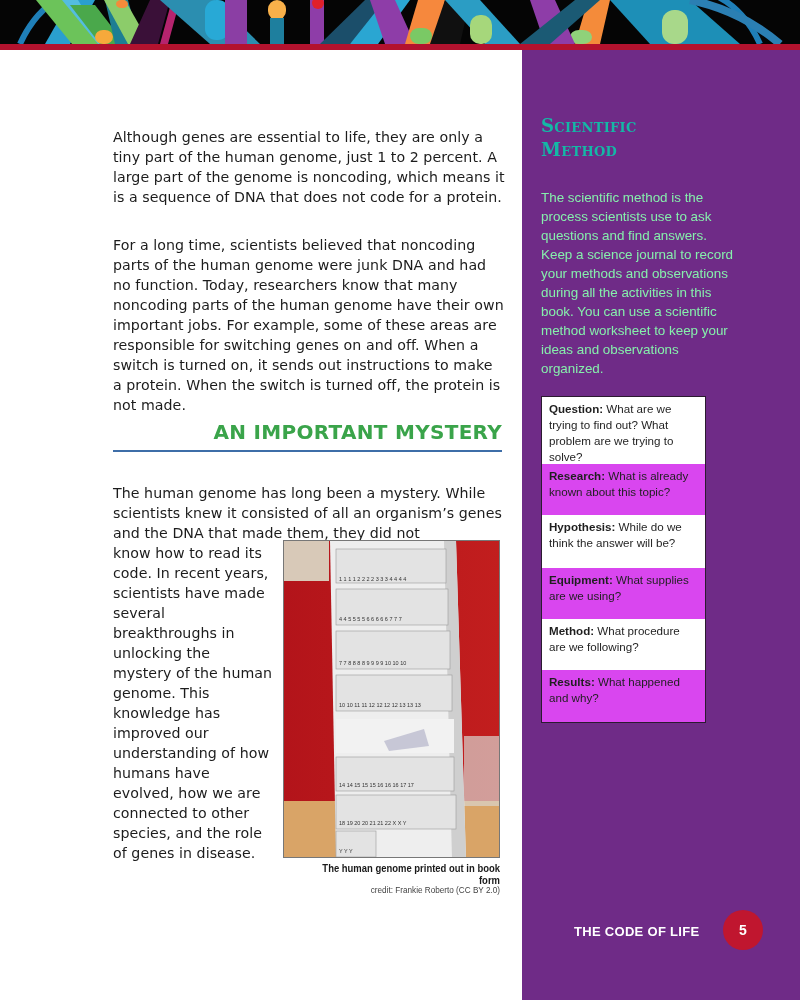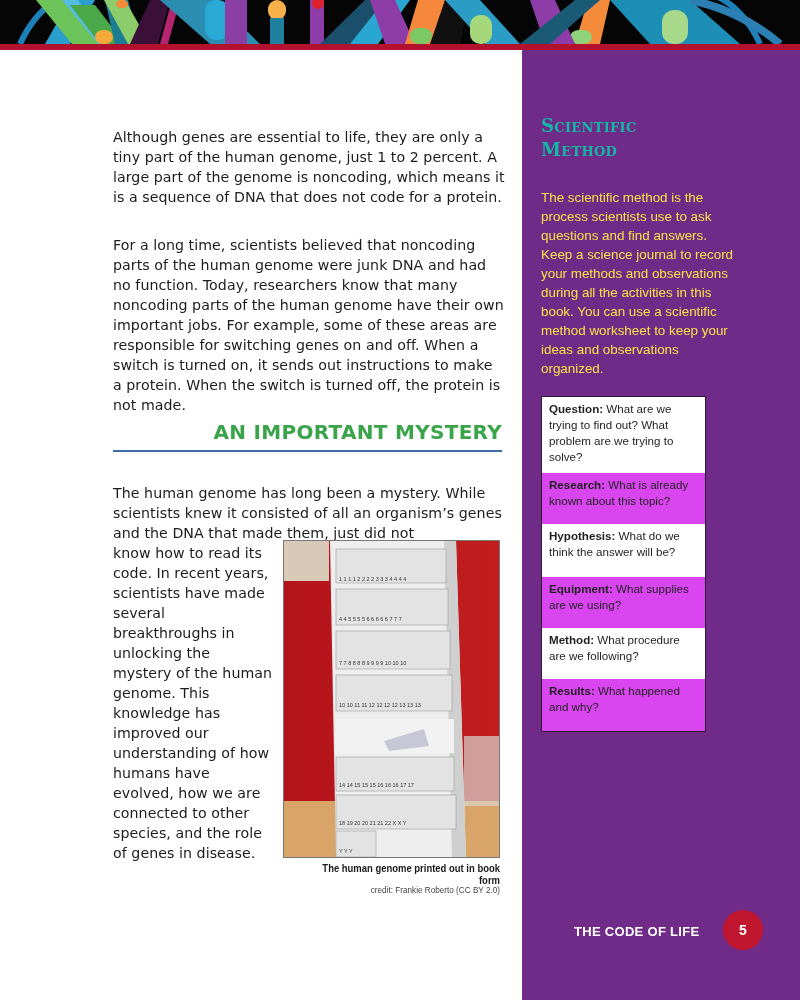--- a/index.html
+++ b/index.html
@@ -9,21 +9,21 @@
   
   #banner { position: absolute; left: 0; top: 0; width: 800px; height: 44px; background: #050505; overflow: hidden; }
   #banner svg { position: absolute; left: 0; top: 0; }
   #red-band { position: absolute; left: 0; top: 44px; width: 800px; height: 6px; background: #b3122e; }
 
   
   #sidebar { position: absolute; left: 522px; top: 50px; width: 278px; height: 950px; background: #6f2b87; }
   #sidebar-title { position: absolute; left: 19px; top: 64px; width: 220px; color: #14b8a6;
     font-family: "DejaVu Serif", serif; font-weight: bold; font-size: 18px; line-height: 24px;
     font-variant: small-caps; letter-spacing: 0.3px; }
-  #sidebar-intro { position: absolute; left: 19px; top: 138px; width: 200px; color: #fde047;
+  #sidebar-intro { position: absolute; left: 19px; top: 138px; width: 200px; color: #86efac;
     font-family: "Liberation Sans", sans-serif; font-size: 13.4px; line-height: 19px; }
 
   #method-table { position: absolute; left: 19px; top: 346px; width: 165px; border: 1px solid #2b1b30; background: #ffffff; }
   .mrow { padding: 4px 7px 0 7px; font-family: "Liberation Sans", sans-serif; font-size: 11.6px; line-height: 16px; color: #1f1f1f; }
   .mrow.white { background: #ffffff; }
   .mrow.yellow { background: #d946ef; }
   .mrow .lbl { font-weight: bold; }
 
   #footer-label { position: absolute; left: 52px; top: 874px; color: #ffffff; font-family: "Liberation Sans", sans-serif;
     font-weight: bold; font-size: 13px; letter-spacing: 0.3px; }
@@ -93,21 +93,21 @@
   </svg>
 </div>
 <div id="red-band"></div>
 
 <p id="para1" class="body-text">Although genes are essential to life, they are only a tiny part of the human genome, just 1 to 2 percent. A large part of the genome is noncoding, which means it is a sequence of DNA that does not code for a protein.</p>
 <p id="para2" class="body-text">For a long time, scientists believed that noncoding parts of the human genome were junk DNA and had no function. Today, researchers know that many noncoding parts of the human genome have their own important jobs. For example, some of these areas are responsible for switching genes on and off. When a switch is turned on, it sends out instructions to make a protein. When the switch is turned off, the protein is not made.</p>
 
 <h2 id="section-heading">AN IMPORTANT MYSTERY</h2>
 <div id="section-rule"></div>
 
-<p id="para3" class="body-text">The human genome has long been a mystery. While scientists knew it consisted of all an organism’s genes and the DNA that made them, just did not</p>
+<p id="para3" class="body-text">The human genome has long been a mystery. While scientists knew it consisted of all an organism’s genes and the DNA that made them, they did not</p>
 <p id="para3-narrow" class="body-text">know how to read its code. In recent years, scientists have made several breakthroughs in unlocking the mystery of the human genome. This knowledge has improved our understanding of how humans have evolved, how we are connected to other species, and the role of genes in disease.</p>
 
 <div id="photo" title="Bookshelf of the human genome printed out in book form">
   <svg width="217" height="318" viewBox="0 0 217 318">
     <defs>
       <linearGradient id="redwall" x1="0" y1="0" x2="1" y2="0">
         <stop offset="0" stop-color="#b3141a"></stop>
           <stop offset="1" stop-color="#c21e1e"></stop>
       </linearGradient>
     </defs>
@@ -143,28 +143,28 @@
 <p id="credit">credit: Frankie Roberto (CC BY 2.0)</p>
 
 <aside id="sidebar">
   <h3 id="sidebar-title">
     <span>Scientific</span><br>
     <span>Method</span>
   </h3>
   <p id="sidebar-intro">The scientific method is the process scientists use to ask questions and find answers. Keep a science journal to record your methods and observations during all the activities in this book. You can use a scientific method worksheet to keep your ideas and observations organized.</p>
 
   <div id="method-table">
-    <div class="mrow white" style="height:76px">
+    <div class="mrow white" style="height:67px">
       <span class="lbl">Question:</span><span> What are we trying to find out? What problem are we trying to solve?</span>
     </div>
     <div class="mrow yellow" style="height:51px">
       <span class="lbl">Research:</span><span> What is already known about this topic?</span>
     </div>
     <div class="mrow white" style="height:53px">
-      <span class="lbl">Hypothesis:</span><span> What do we think the answer will be?</span>
+      <span class="lbl">Hypothesis:</span><span> While do we think the answer will be?</span>
     </div>
     <div class="mrow yellow" style="height:51px">
       <span class="lbl">Equipment:</span><span> What supplies are we using?</span>
     </div>
     <div class="mrow white" style="height:51px">
       <span class="lbl">Method:</span><span> What procedure are we following?</span>
     </div>
     <div class="mrow yellow" style="height:52px">
       <span class="lbl">Results:</span><span> What happened and why?</span>
     </div>

